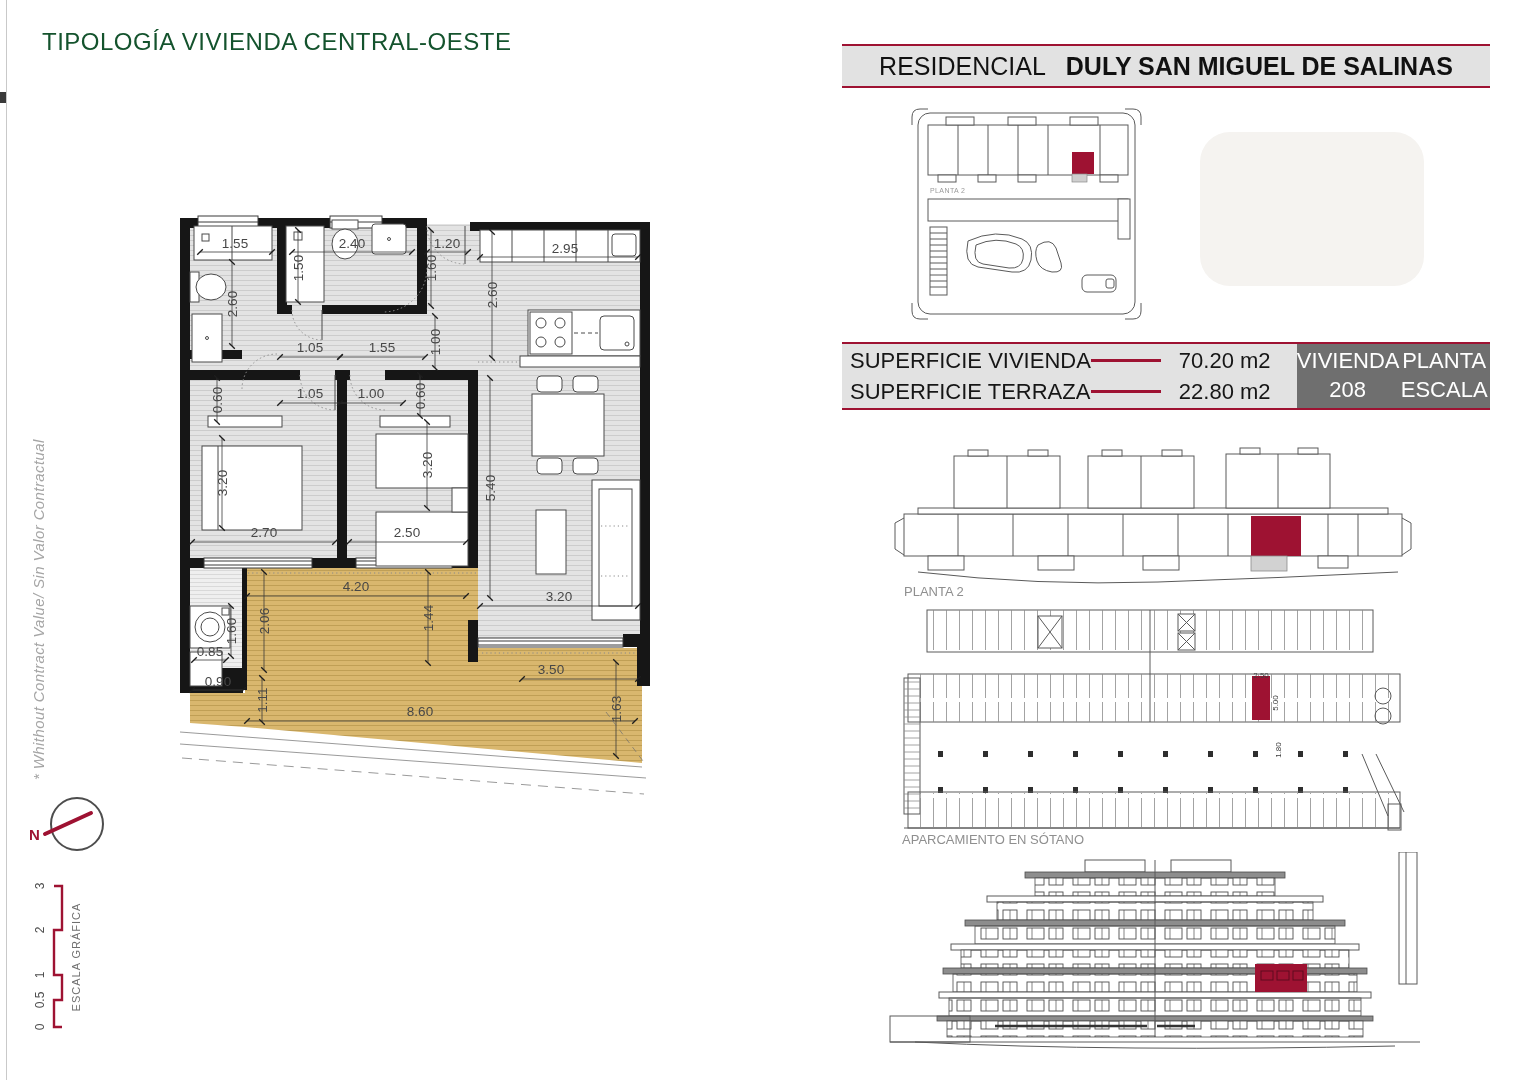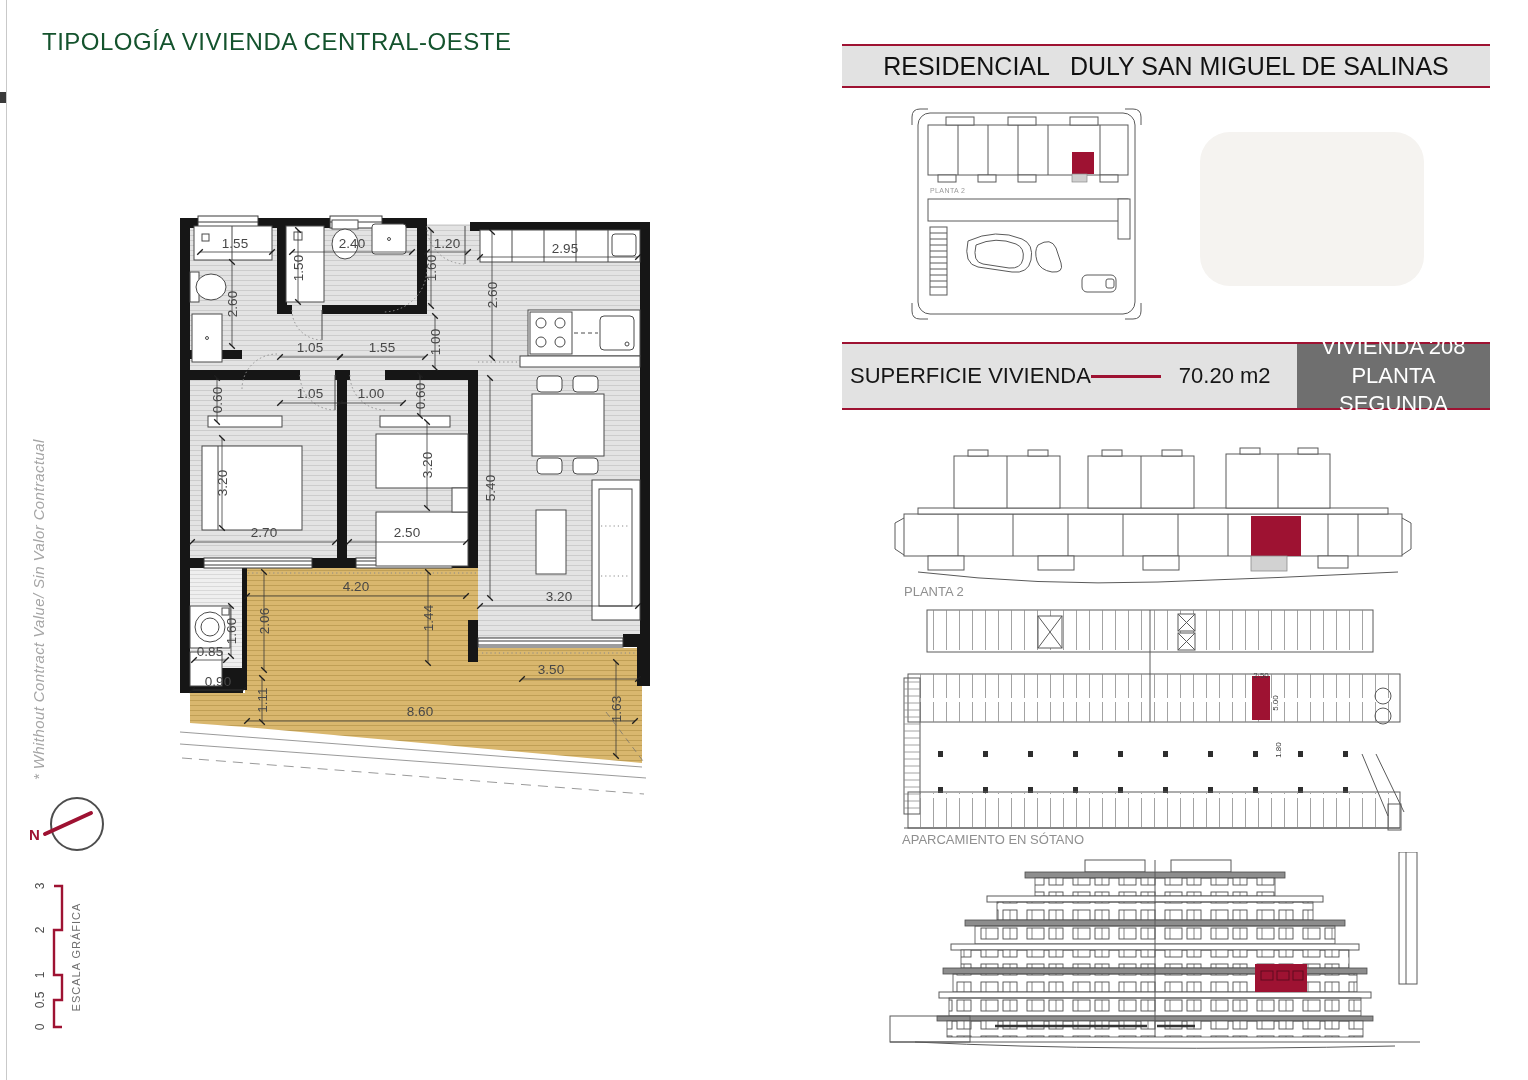--- a/index.html
+++ b/index.html
@@ -9,30 +9,30 @@
   
   .edge-line{left:6px;top:0;width:1px;height:1080px;background:#c9c9c9}
   .edge-tick{left:0;top:92px;width:6px;height:11px;background:#3a3a3a}
   
   .title{left:42px;top:28px;font-size:24px;color:#14532d;letter-spacing:.5px;white-space:nowrap}
   
   .header{left:842px;top:44px;width:648px;height:40px;background:#e2e2e2;
           border-top:2px solid #9E1232;border-bottom:2px solid #9E1232;
           display:flex;align-items:center;justify-content:center;gap:20px;
           font-size:25px;color:#111;white-space:nowrap}
-  .header .bold{font-weight:normal}
+  .header .bold{font-weight:bold}
   
   .info{left:842px;top:342px;width:648px;height:64px;display:flex;
         border-top:2px solid #9E1232;border-bottom:2px solid #9E1232}
   .info-left{flex:1;background:#e2e2e2;display:flex;flex-direction:column;
              justify-content:center;padding:0 8px;gap:5px}
   .info-row{display:flex;align-items:center;font-size:22px;color:#161616;white-space:nowrap}
   .info-row .dash{width:70px;height:3px;background:#9E1232;margin-left:auto}
   .info-row .val{width:110px;text-align:left;margin-left:18px}
-  .info-right{width:218px;background:#6f6f6f;color:#fff;display:flex;flex-direction:column;
+  .info-right{width:218px;background:#6f6f6f;color:#fff;display:flex;flex-direction:row;
               align-items:center;justify-content:center;font-size:22px;line-height:1.3;text-align:center}
   
   .note-vert{left:30px;top:466px;height:314px;writing-mode:vertical-rl;transform:rotate(180deg);
              font-style:italic;color:#a5a5a5;font-size:15px;letter-spacing:.4px;white-space:nowrap}
   
   .blob{left:1200px;top:132px;width:224px;height:154px;background:#f5f3f0;border-radius:30px}
   
   svg text{font-family:"Liberation Sans",sans-serif}
   .dim-g text{font-size:13.5px;fill:#474747;text-anchor:middle}
   .small-dims text{font-size:8px;fill:#3d3d3d;text-anchor:middle}
@@ -322,24 +322,29 @@
 
   <div class="abs blob"></div>
 
   <div class="abs info">
     <div class="info-left">
       <div class="info-row">
         <span>SUPERFICIE VIVIENDA</span>
         <span class="dash"></span>
         <span class="val">70.20 m2</span>
       </div>
+      <div class="info-row">
+        <span>SUPERFICIE TERRAZA</span>
+        <span class="dash"></span>
+        <span class="val">22.80 m2</span>
+      </div>
     </div>
     <div class="info-right">
       <span>VIVIENDA 208</span>
-      <span>PLANTA SEGUNDA</span>
+      <span>PLANTA ESCALA</span>
     </div>
   </div>
 
   <svg class="abs" style="left:888px;top:438px" width="535" height="165" viewBox="0 0 535 165">
     <rect class="oline1" x="16" y="76" width="498" height="42"></rect>
     <rect class="oline1" x="30" y="70" width="470" height="6"></rect>
     <path class="oline0" d="M16,80 l-9,5 v26 l9,6 M514,80 l9,5 v26 l-9,6"></path>
     <g>
       <rect class="oline1" x="66" y="18" width="106" height="52"></rect>
         <line class="oline0" x1="119" y1="18" x2="119" y2="70"></line>

